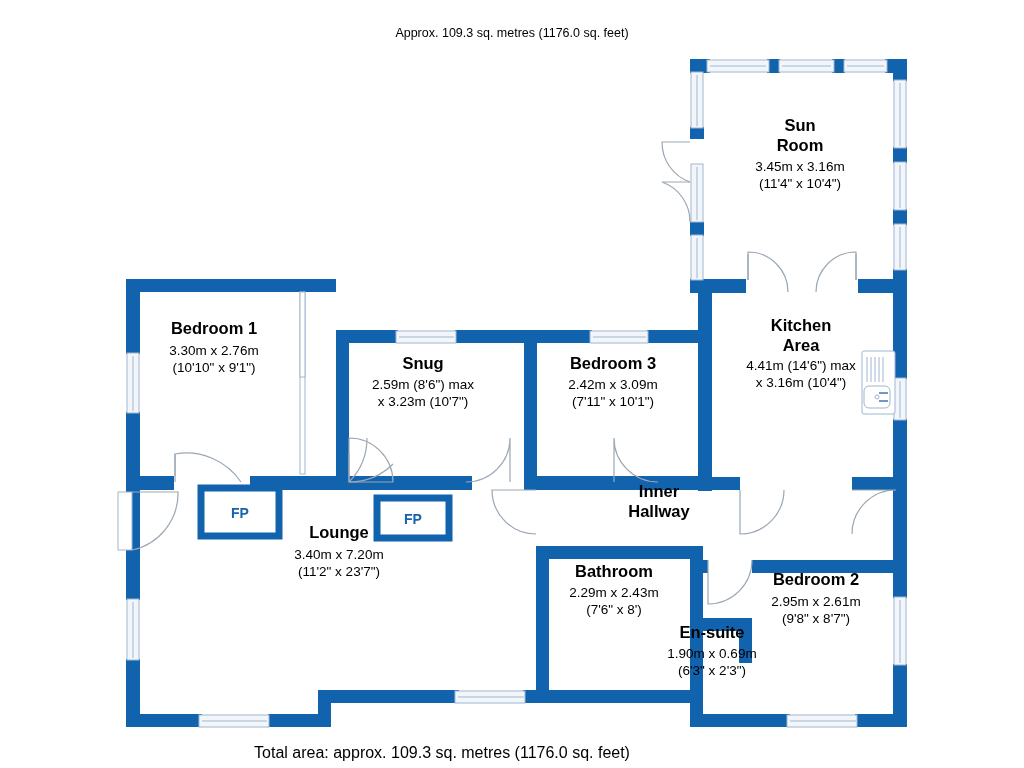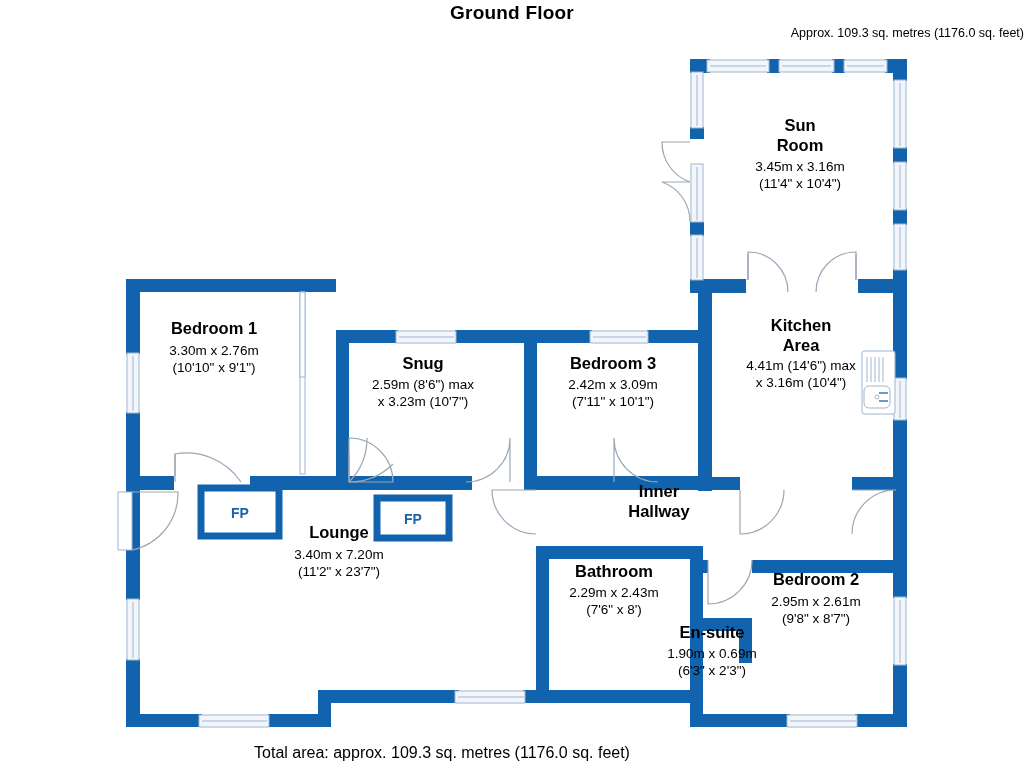--- a/index.html
+++ b/index.html
@@ -27,21 +27,21 @@
     width: 1024px;
     text-align: center;
     font-size: 19px;
     font-weight: bold;
     letter-spacing: 0.2px;
   }
   .hdr-sub {
     position: absolute;
     left: 0; top: 26px;
     width: 1024px;
-    text-align: right;
+    text-align: center;
     font-size: 12.5px;
     font-weight: normal;
   }
   .footer-text {
     position: absolute;
     left: 0; top: 744px;
     width: 884px;
     text-align: center;
     font-size: 16px;
     font-weight: normal;
@@ -65,21 +65,20 @@
     font-weight: bold;
     fill: #1763ad;
     text-anchor: middle;
   }
 </style>
 </head>
 <body>
 
 <div id="plan-root">
 
-  <div class="hdr-title">Ground Floor</div>
   <div class="hdr-sub">Approx. 109.3 sq. metres (1176.0 sq. feet)</div>
 
   <svg width="1024" height="730" viewBox="0 0 1024 730" style="position:absolute;left:0;top:14px;">
 
     <g fill="#1263ae">
 
       <rect x="690" y="45" width="20" height="14"></rect>
       <rect x="767" y="45" width="13" height="14"></rect>
       <rect x="832" y="45" width="13" height="14"></rect>
       <rect x="885" y="45" width="22" height="14"></rect>

